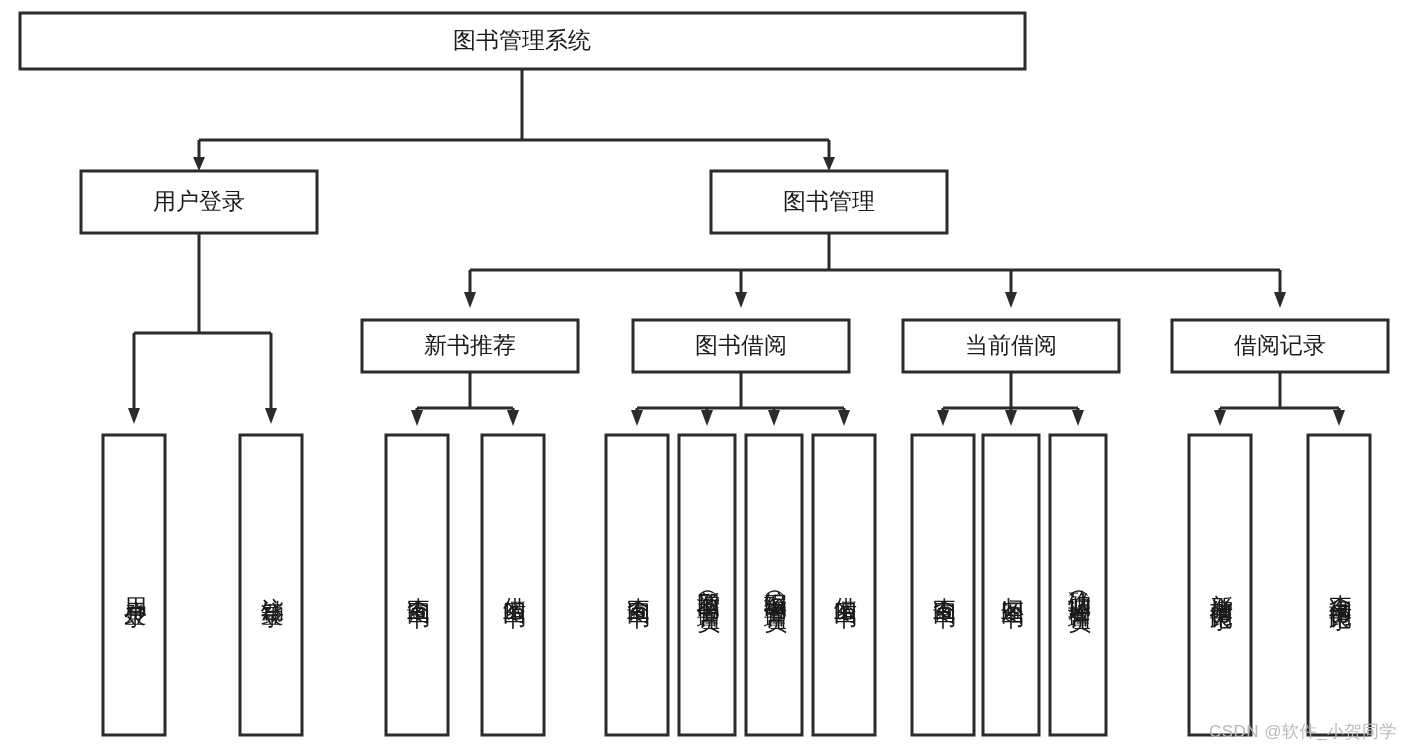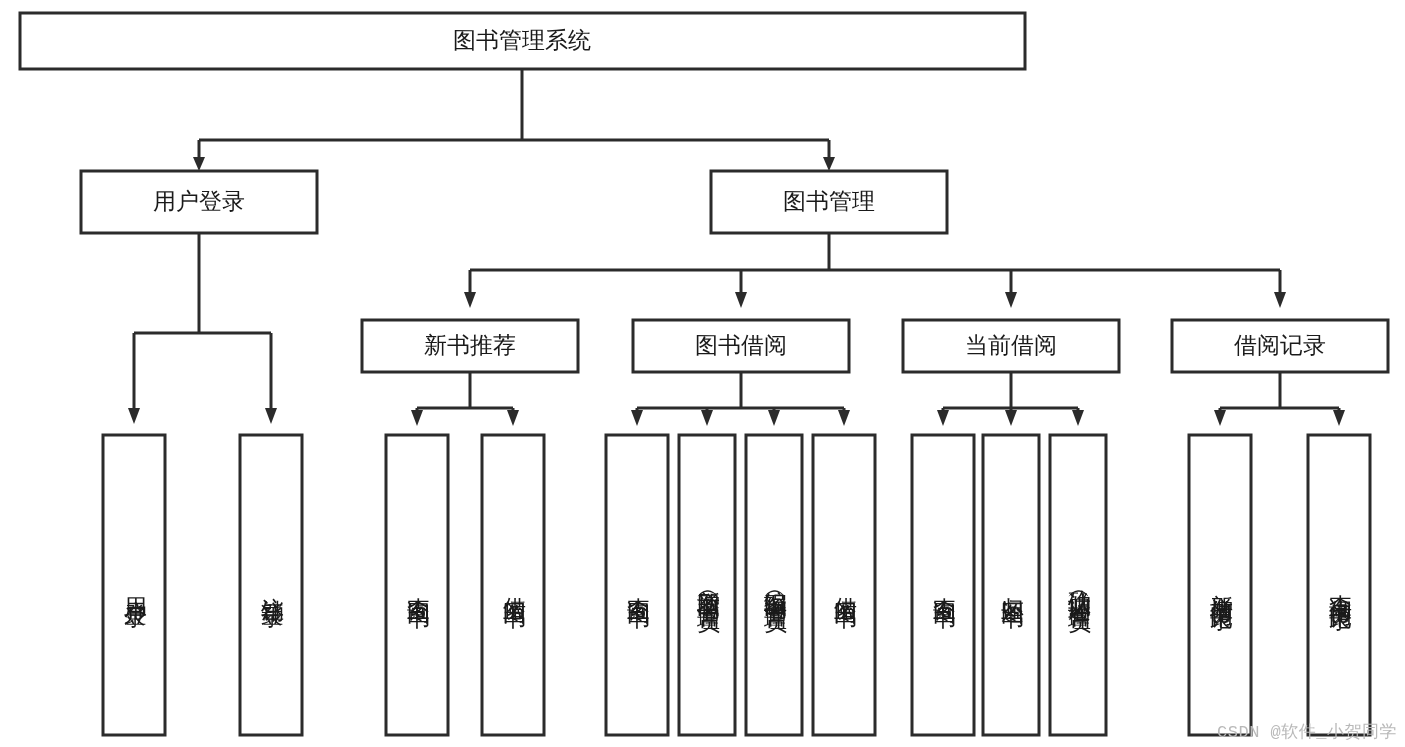--- a/index.html
+++ b/index.html
@@ -15,21 +15,21 @@
   .boxlabel{
     font-family:"Liberation Sans","DejaVu Sans",sans-serif;
     fill:#1a1a1a;
     text-anchor:middle;
     dominant-baseline:middle;
   }
   .lbl-h{font-size:23px;}
   .lbl-v{font-size:23px;writing-mode:vertical-rl;text-orientation:upright;letter-spacing:3px;}
   .watermark{
     position:absolute;right:8px;bottom:4px;
-    font-family:Liberation Mono, monospace;
+    font-family:Liberation Sans, sans-serif;
     font-size:17px;color:#b9b9b9;white-space:nowrap;
     letter-spacing:0.5px;
   }
 </style>
 </head>
 <body>
 
 <svg id="diagram" viewBox="0 0 1405 747" xmlns="http://www.w3.org/2000/svg">
 
   <defs>

